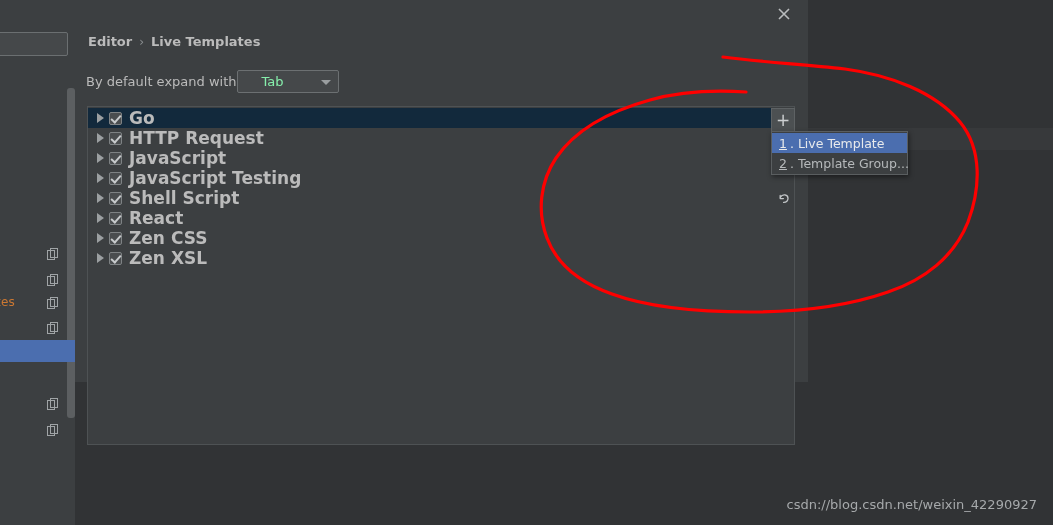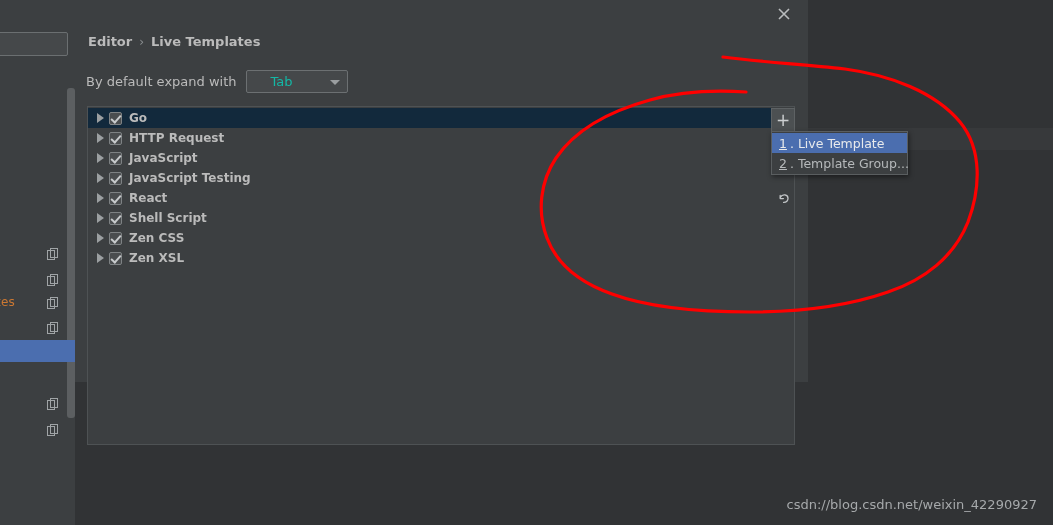--- a/index.html
+++ b/index.html
@@ -122,41 +122,40 @@
     color: #8b8f91;
     font-size: 12px;
   }
 
   .expand-row {
     position: absolute;
     left: 11px;
     top: 70px;
     display: flex;
     align-items: center;
-    gap: 9px;
   }
   .expand-label {
     font-size: 13px;
     color: #bbbbbb;
   }
   .combo {
     position: relative;
     width: 102px;
     height: 23px;
     background: #45484a;
     border: 1px solid #6c7072;
     border-radius: 2px;
     box-sizing: border-box;
     display: flex;
     align-items: center;
     cursor: default;
   }
   .combo-value {
     font-size: 13px;
-    color: #14b8a6;
+    color: #86efac;
     padding-left: 24px;
   }
   .combo-arrow {
     position: absolute;
     right: 7px;
     top: 9px;
     width: 0; height: 0;
     border-left: 5px solid transparent;
     border-right: 5px solid transparent;
     border-top: 5px solid #9a9ea0;
@@ -217,21 +216,21 @@
     position: absolute;
     left: 3px;
     top: 0px;
     width: 4px;
     height: 8px;
     border: solid #c8cbcd;
     border-width: 0 2px 2px 0;
     transform: rotate(42deg);
   }
   .tree-label {
-    font-size: 12px;
+    font-size: 17px;
     font-weight: bold;
     color: #bbbbbb;
     white-space: nowrap;
   }
 
   
   .tool-col {
     position: absolute;
     left: 696px;
     top: 106px;
@@ -419,28 +418,28 @@
               <i></i>
             </span>
             <span class="cbx"></span>
             <span class="tree-label">JavaScript Testing</span>
           </div>
           <div class="tree-row">
             <span class="tri">
               <i></i>
             </span>
             <span class="cbx"></span>
+            <span class="tree-label">Shell Script</span>
+          </div>
+          <div class="tree-row">
+            <span class="tri">
+              <i></i>
+            </span>
+            <span class="cbx"></span>
             <span class="tree-label">React</span>
-          </div>
-          <div class="tree-row">
-            <span class="tri">
-              <i></i>
-            </span>
-            <span class="cbx"></span>
-            <span class="tree-label">Shell Script</span>
           </div>
           <div class="tree-row">
             <span class="tri">
               <i></i>
             </span>
             <span class="cbx"></span>
             <span class="tree-label">Zen CSS</span>
           </div>
           <div class="tree-row">
             <span class="tri">

